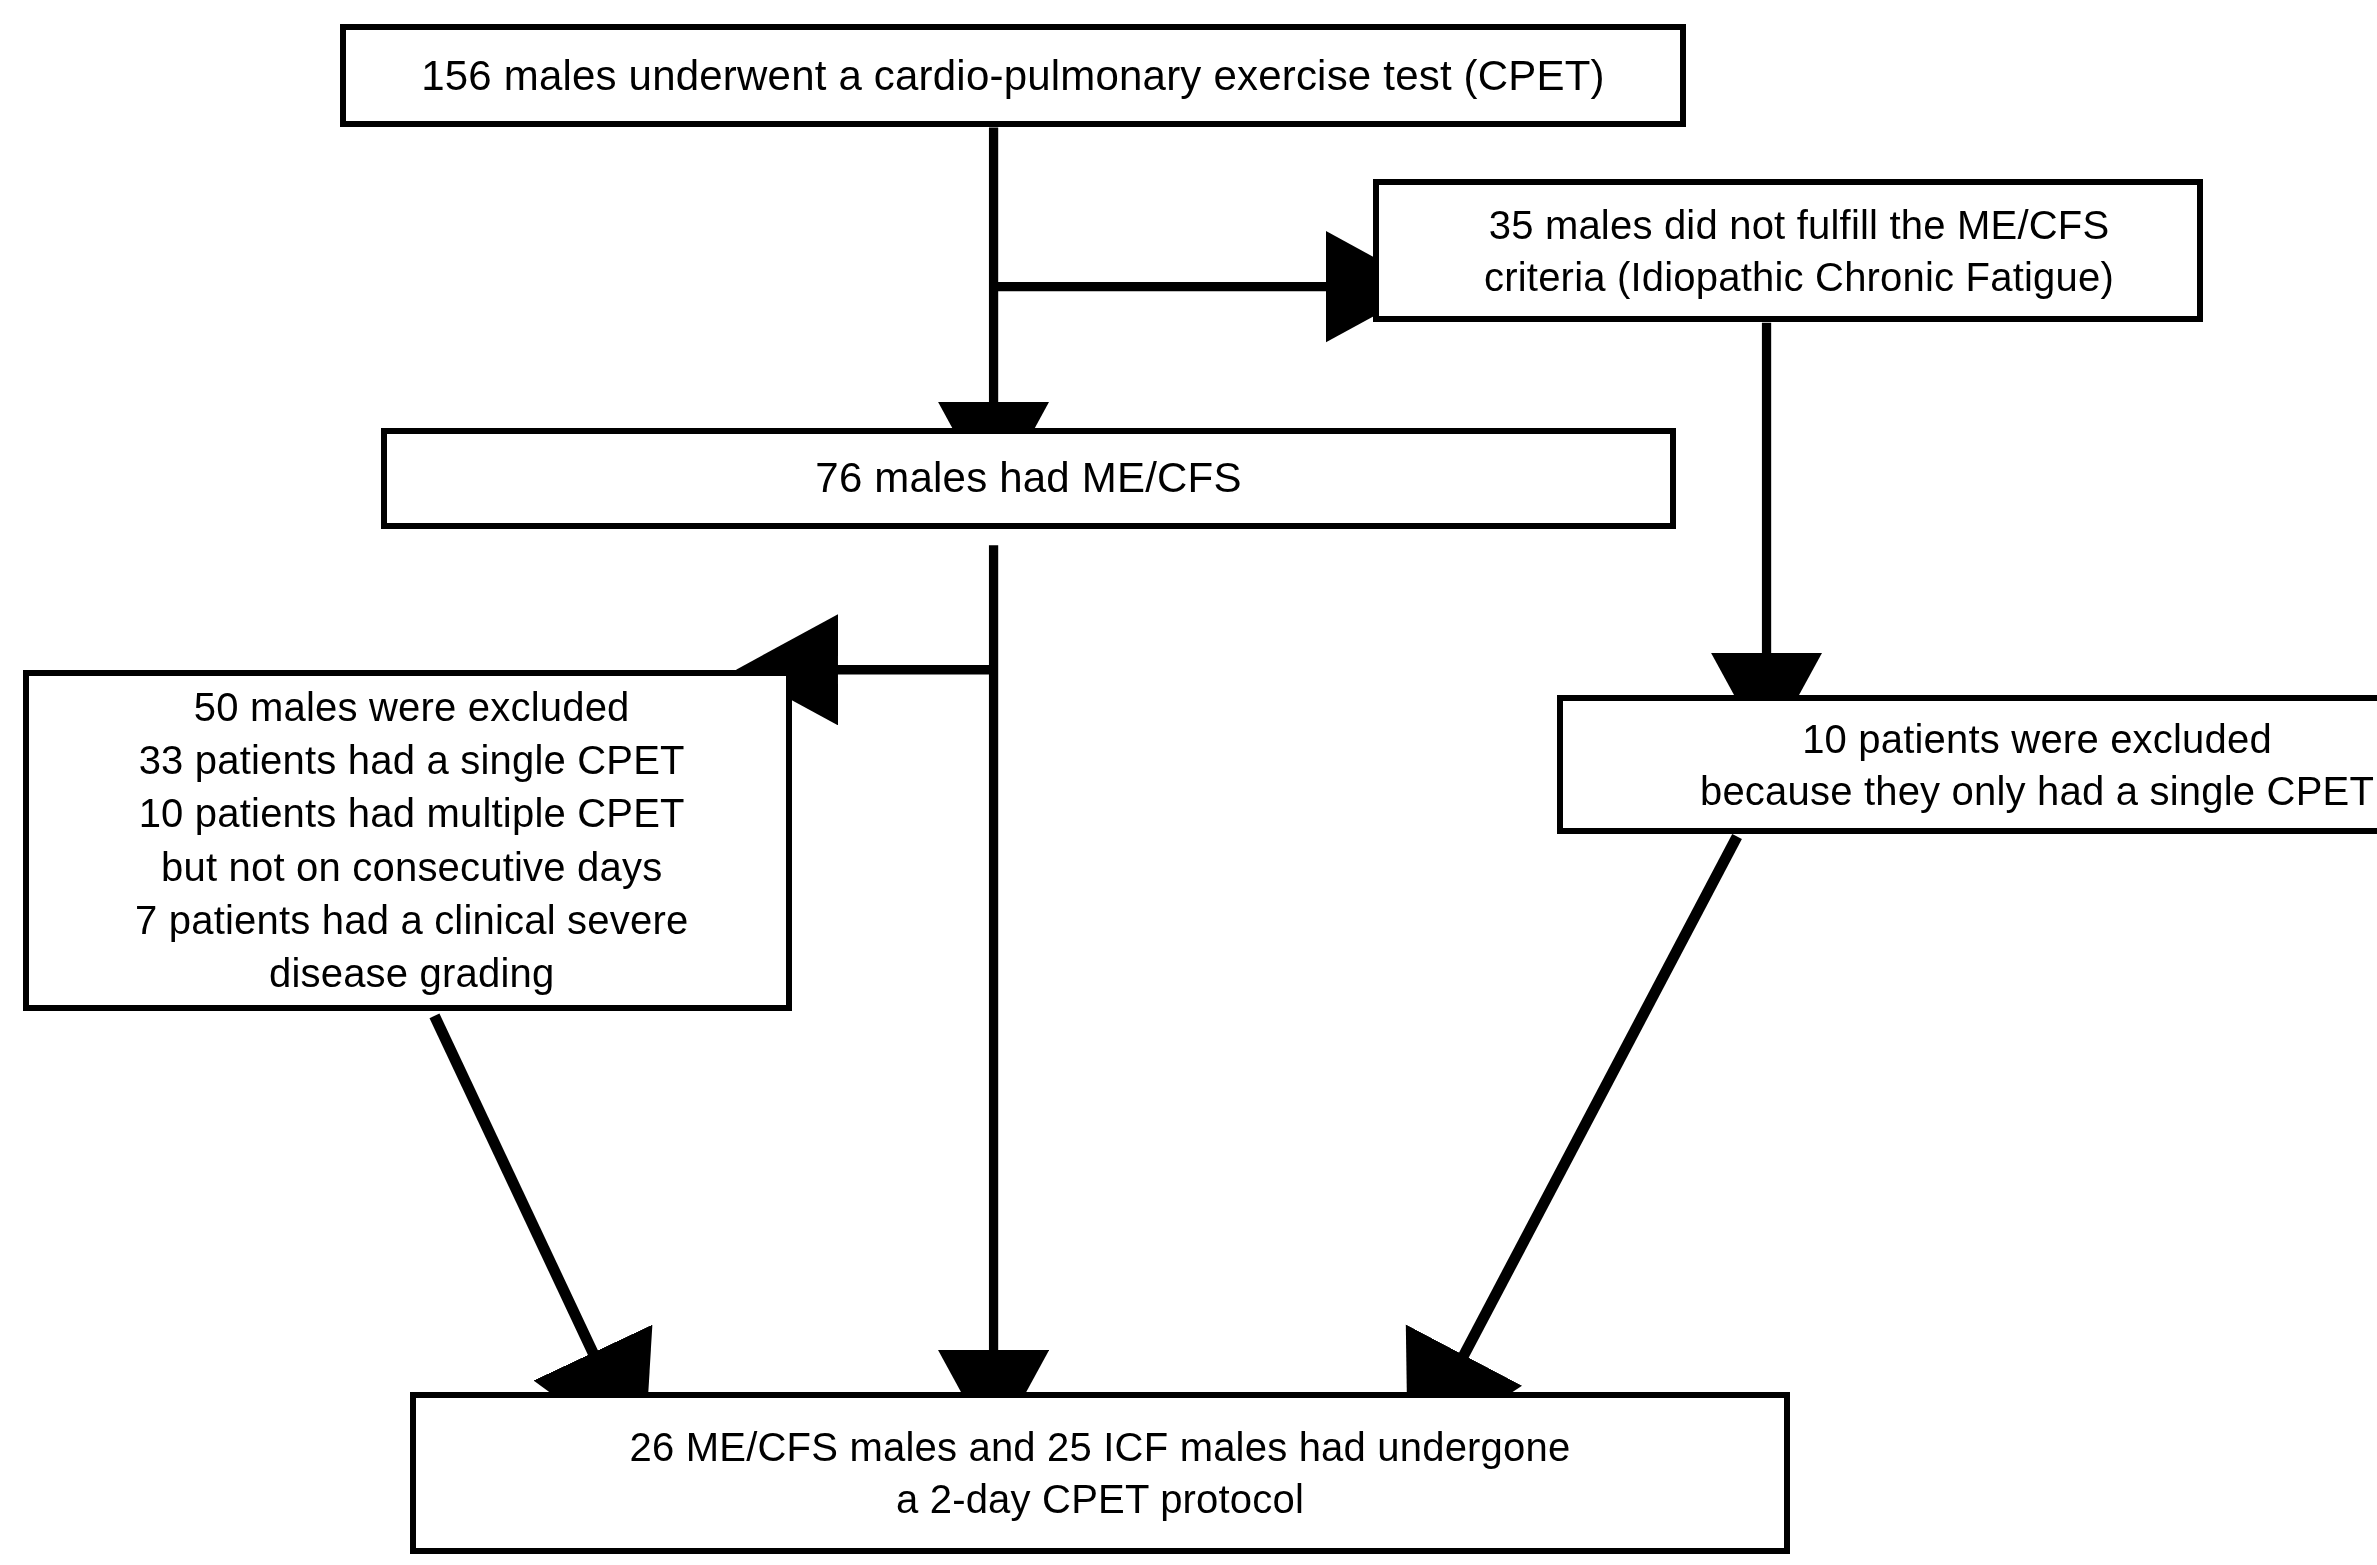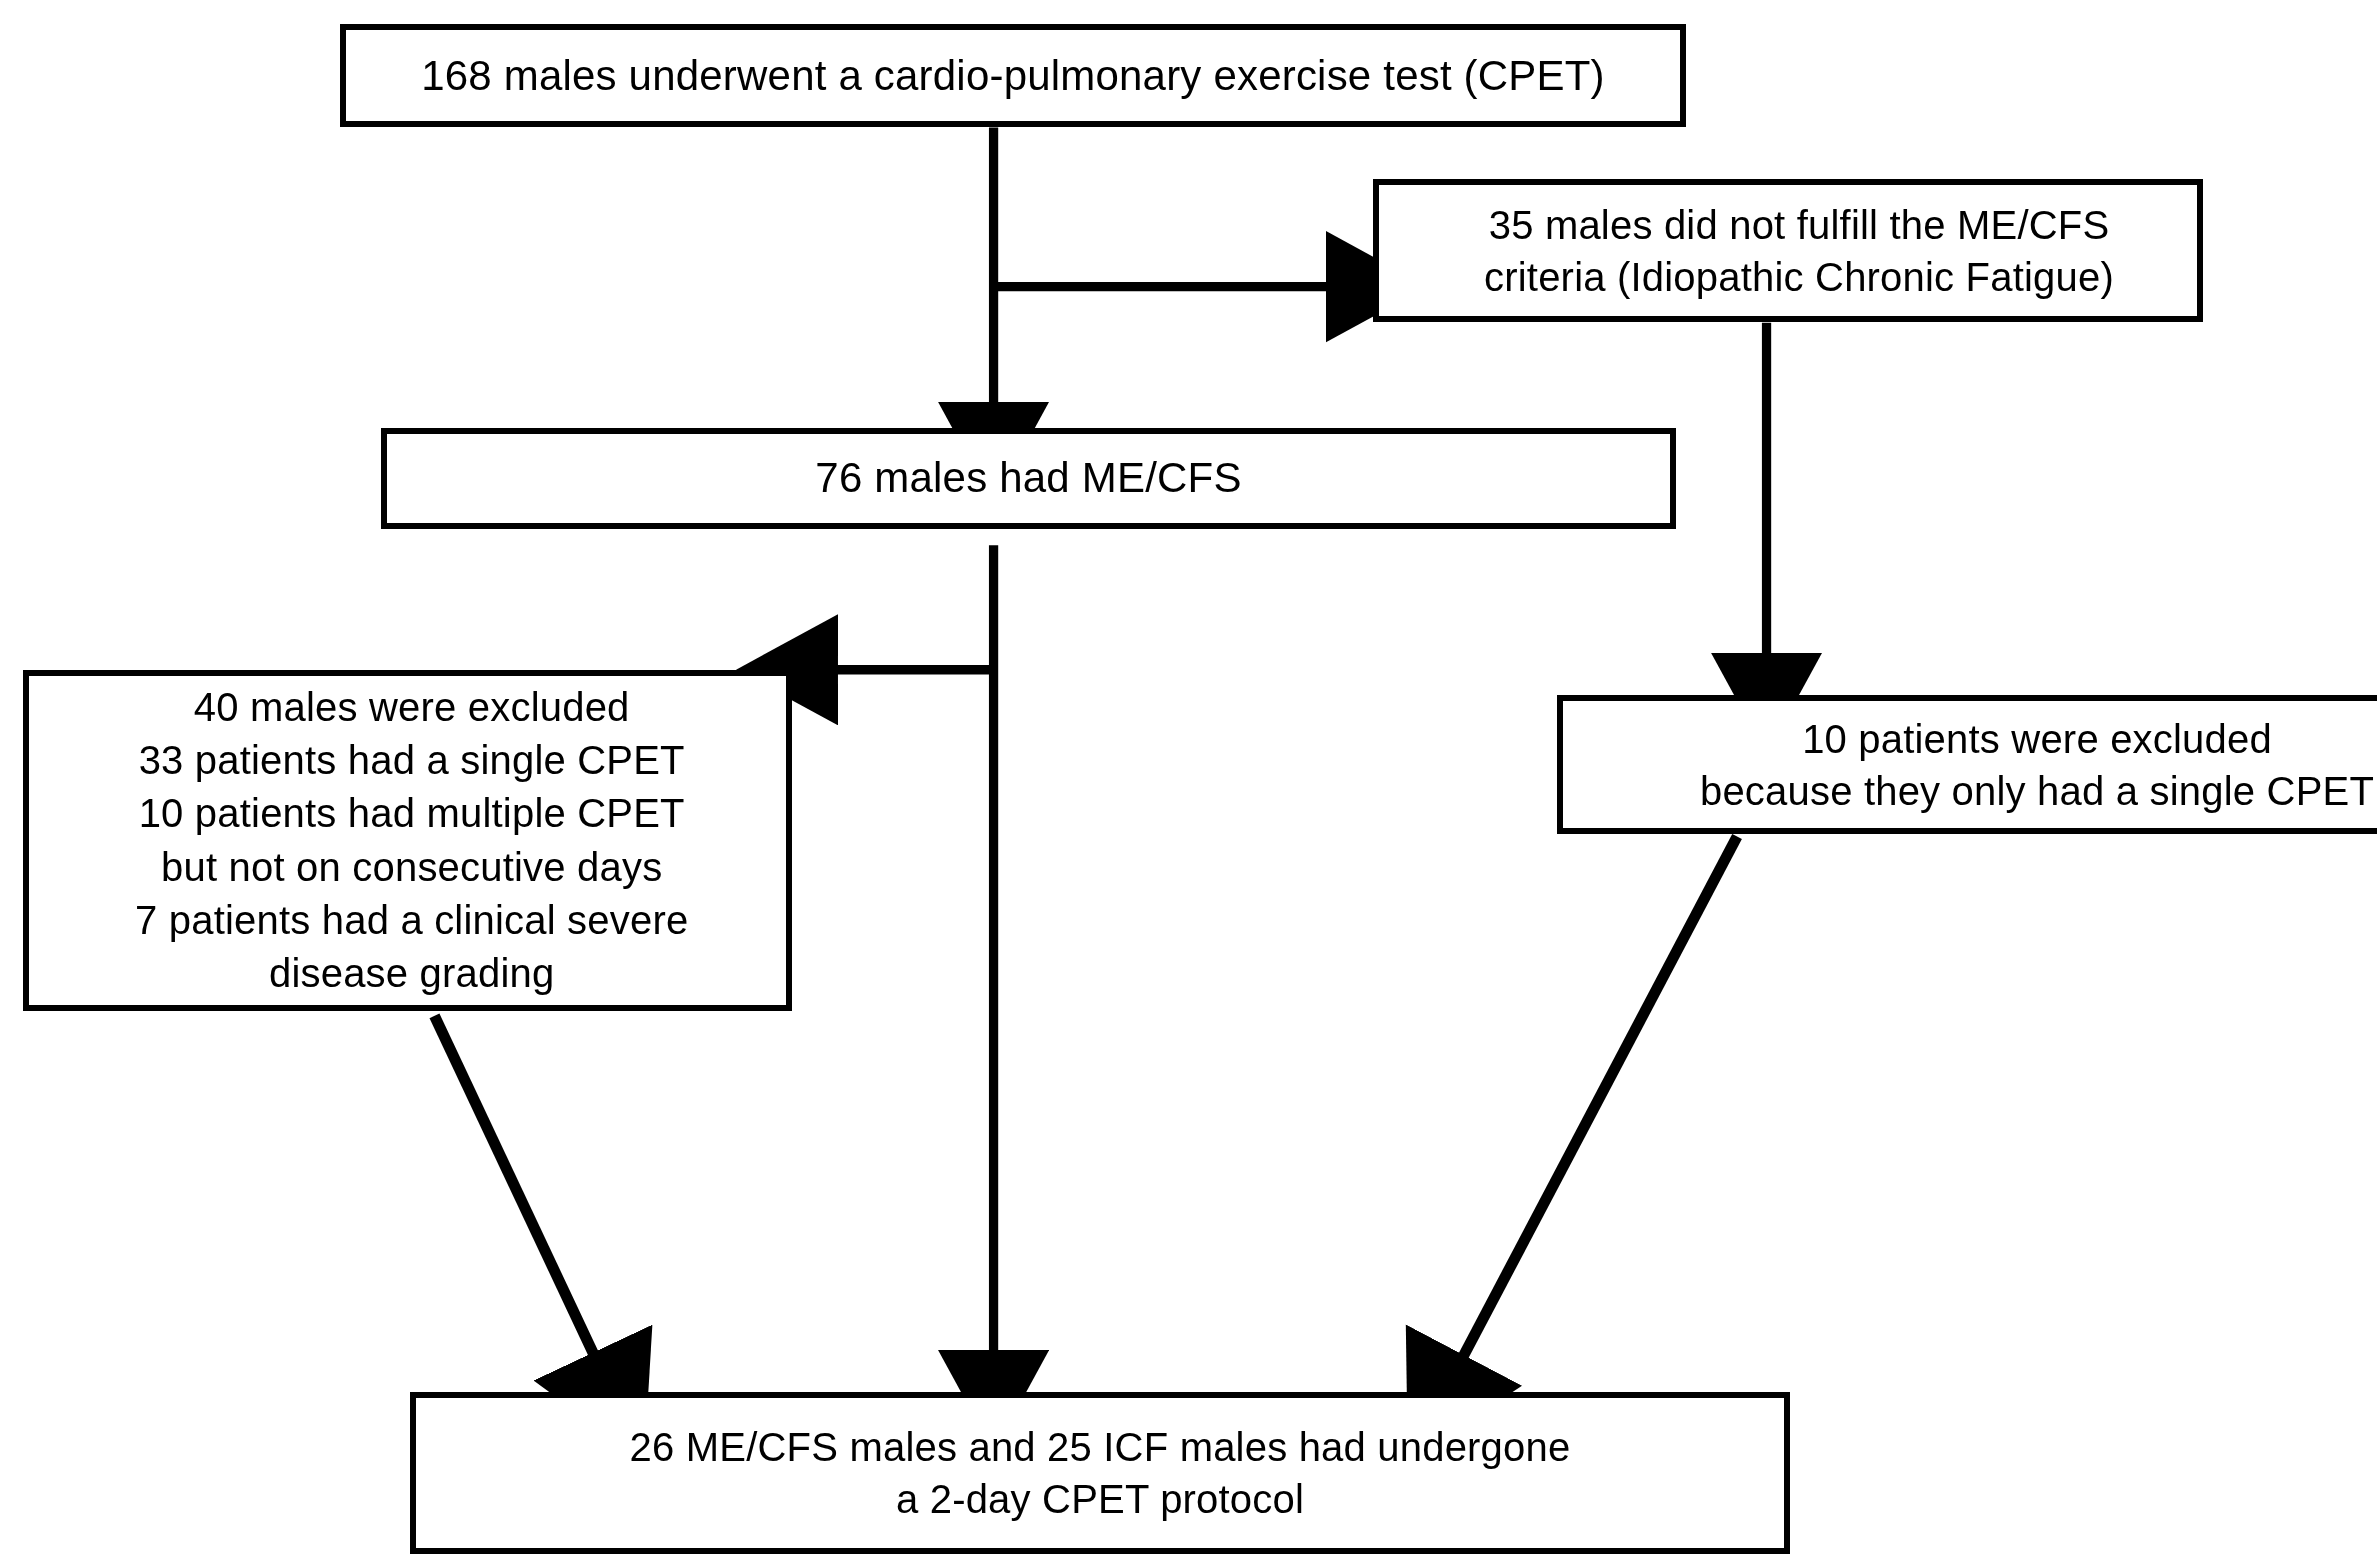--- a/index.html
+++ b/index.html
@@ -124,34 +124,34 @@
     <g>
       <line x1="516" y1="1206" x2="723" y2="1646" stroke="#000000" stroke-width="13" marker-end="url(#arrowhead-diag)"></line>
     </g>
 
     <g>
       <line x1="2063" y1="993" x2="1718" y2="1648" stroke="#000000" stroke-width="13" marker-end="url(#arrowhead-diag)"></line>
     </g>
   </svg>
 
   <div class="node center" id="node-cpet-total">
-    <div class="node-text">168 males underwent a cardio-pulmonary exercise test (CPET)</div>
+    <div class="node-text">156 males underwent a cardio-pulmonary exercise test (CPET)</div>
   </div>
 
   <div class="node left" id="node-not-fulfilled">
     <div class="node-text">35 males did not fulfill the ME/CFS
 criteria  (Idiopathic  Chronic  Fatigue)</div>
   </div>
 
   <div class="node center" id="node-mecfs">
     <div class="node-text">76 males had ME/CFS</div>
   </div>
 
   <div class="node left" id="node-excluded-left">
-    <div class="node-text">40 males were excluded
+    <div class="node-text">50 males were excluded
     33 patients had a single CPET
     10 patients had multiple  CPET
            but not on consecutive days
     7 patients had a clinical severe
            disease grading</div>
   </div>
 
   <div class="node left" id="node-excluded-right">
     <div class="node-text">10 patients were excluded
 because they only had a single CPET</div>

